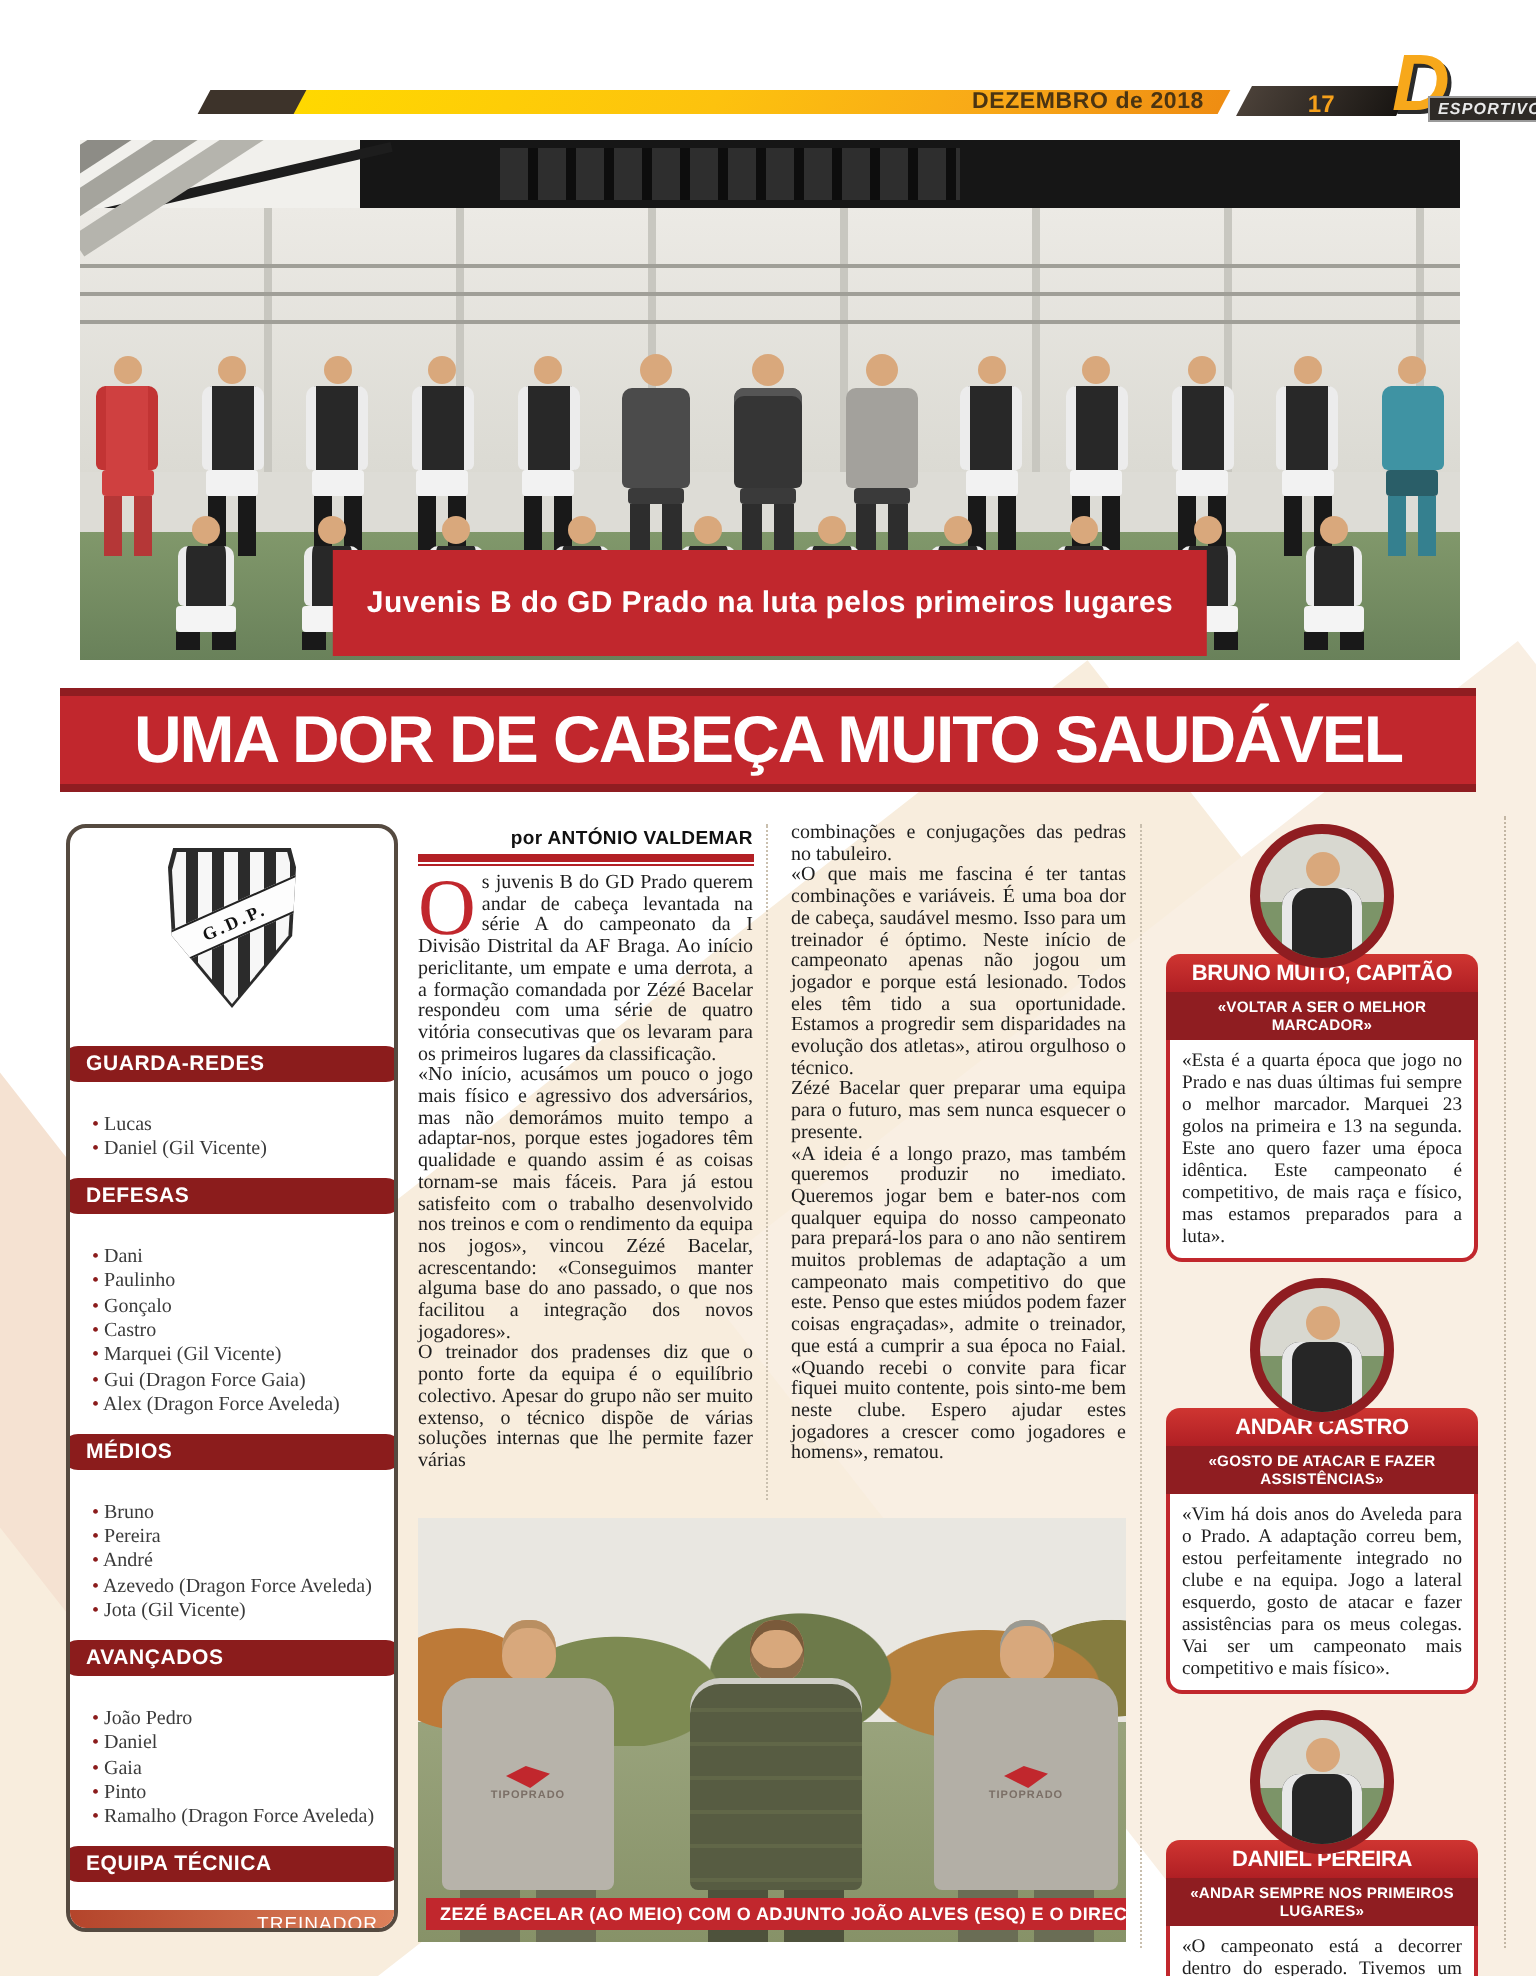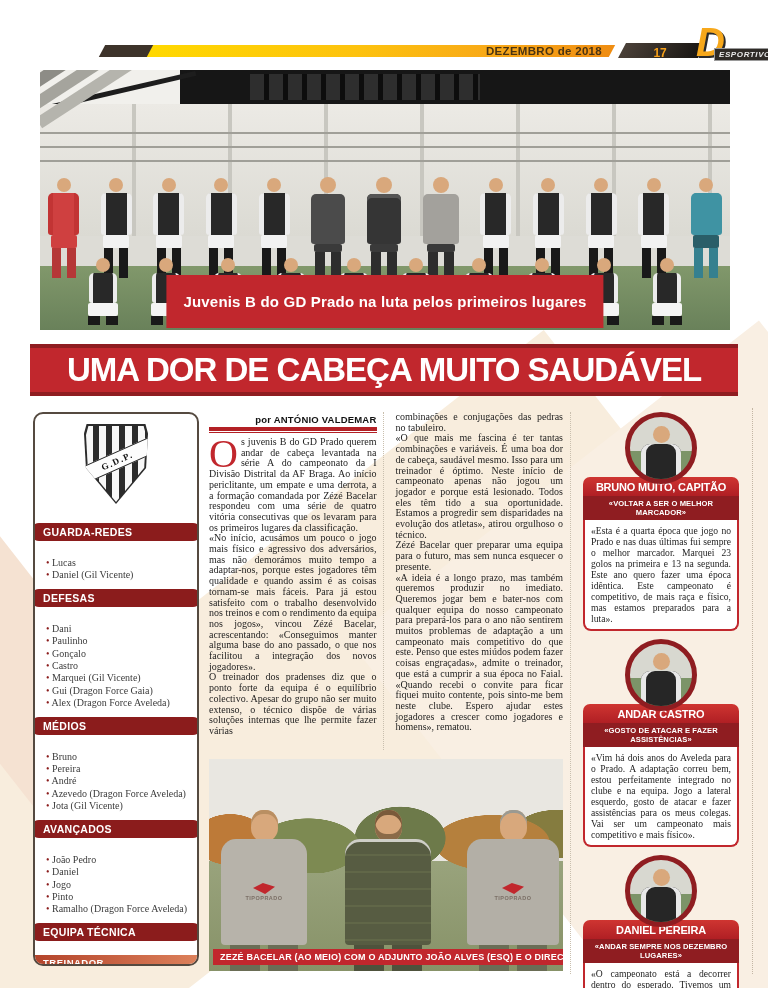--- a/index.html
+++ b/index.html
@@ -88,21 +88,21 @@
         clip-path:polygon(4% 0,96% 0,100% 12%,97% 55%,50% 100%,3% 55%,0 12%);}
   .crest-inner{position:absolute;left:2px;top:2px;right:2px;bottom:2px;
         background:repeating-linear-gradient(90deg,#f7f7f7 0 7px,#2b2b2b 7px 13px);
         clip-path:polygon(4% 0,96% 0,100% 12%,97% 55%,50% 100%,3% 55%,0 12%);}
   .crest-banner{position:absolute;left:-7px;top:28px;width:78px;height:15px;background:#fdfdfd;border:1px solid #222;
         transform:rotate(-24deg);display:flex;align-items:center;justify-content:center;
         font-size:9px;font-weight:bold;letter-spacing:1.5px;color:#111;font-family:"Liberation Serif",serif;z-index:2;}
   .side-header{margin:5px -4px 14px;background:#8b1c1c;color:#fff;font-size:10.5px;font-weight:bold;
         padding:3px 12px;border-radius:8px;letter-spacing:.3px;}
   .side-subheader{margin:3px -4px 10px;background:linear-gradient(90deg,#b3432a,#dd825c);color:#fff;
-        font-size:9.5px;font-weight:bold;padding:2px 12px;border-radius:3px;letter-spacing:.5px;}
+        font-size:9.5px;font-weight:normal;padding:2px 12px;border-radius:3px;letter-spacing:.5px;text-align:right;}
   .side-list{list-style:none;margin:0;padding:2px 4px 2px 11px;font-family:"Liberation Serif",serif;
         font-size:10px;color:#3b3b3b;}
   .side-list li{line-height:12.4px;white-space:nowrap;}
   .side-list li::before{content:"• ";color:#8b1c1c;}
   
   .middle{width:362px;flex:none;display:flex;flex-direction:column;border-right:1px dotted #c9bfae;padding-right:7px;box-sizing:border-box;}
   .cols{display:flex;gap:12px;height:338px;}
   .c1{flex:1;border-right:1px dotted #c9bfae;padding-right:6px;}
   .c2{flex:1;}
   .byline{text-align:right;font-size:9.5px;font-weight:bold;color:#111;padding-top:2px;letter-spacing:.2px;}
@@ -367,21 +367,21 @@
             <li>Bruno</li>
             <li>Pereira</li>
             <li>André</li>
             <li>Azevedo (Dragon Force Aveleda)</li>
             <li>Jota (Gil Vicente)</li>
           </ul>
           <div class="side-header">AVANÇADOS</div>
           <ul class="side-list">
             <li>João Pedro</li>
             <li>Daniel</li>
-            <li>Jogo</li>
+            <li>Gaia</li>
             <li>Pinto</li>
             <li>Ramalho (Dragon Force Aveleda)</li>
           </ul>
           <div class="side-header">EQUIPA TÉCNICA</div>
           <div class="side-subheader">TREINADOR</div>
           <ul class="side-list">
             <li>Zézé Bacelar</li>
           </ul>
           <div class="side-subheader">ADJUNTO</div>
           <ul class="side-list">
@@ -449,18 +449,18 @@
         </div>
         <div class="card">
           <div class="card-circle"></div>
           <div class="card-name">ANDAR CASTRO</div>
           <div class="card-quote">«GOSTO DE ATACAR E FAZER ASSISTÊNCIAS»</div>
           <div class="card-text">«Vim há dois anos do Aveleda para o Prado. A adaptação correu bem, estou perfeitamente integrado no clube e na equipa. Jogo a lateral esquerdo, gosto de atacar e fazer assistências para os meus colegas. Vai ser um campeonato mais competitivo e mais físico».</div>
         </div>
         <div class="card">
           <div class="card-circle"></div>
           <div class="card-name">DANIEL PEREIRA</div>
-          <div class="card-quote">«ANDAR SEMPRE NOS DEZEMBRO LUGARES»</div>
+          <div class="card-quote">«ANDAR SEMPRE NOS PRIMEIROS LUGARES»</div>
           <div class="card-text">«O campeonato está a decorrer dentro do esperado. Tivemos um arranque menos bom, mas já recuperámos e vamos querer manter-nos nos primeiros lugares. Este campeonato tem boas equipas e nós, apesar de termos um plantel de primeiro ano, somos uma dessas equipas».</div>
         </div>
       </aside>
   </main>
 </div>
 
 </body></html>

